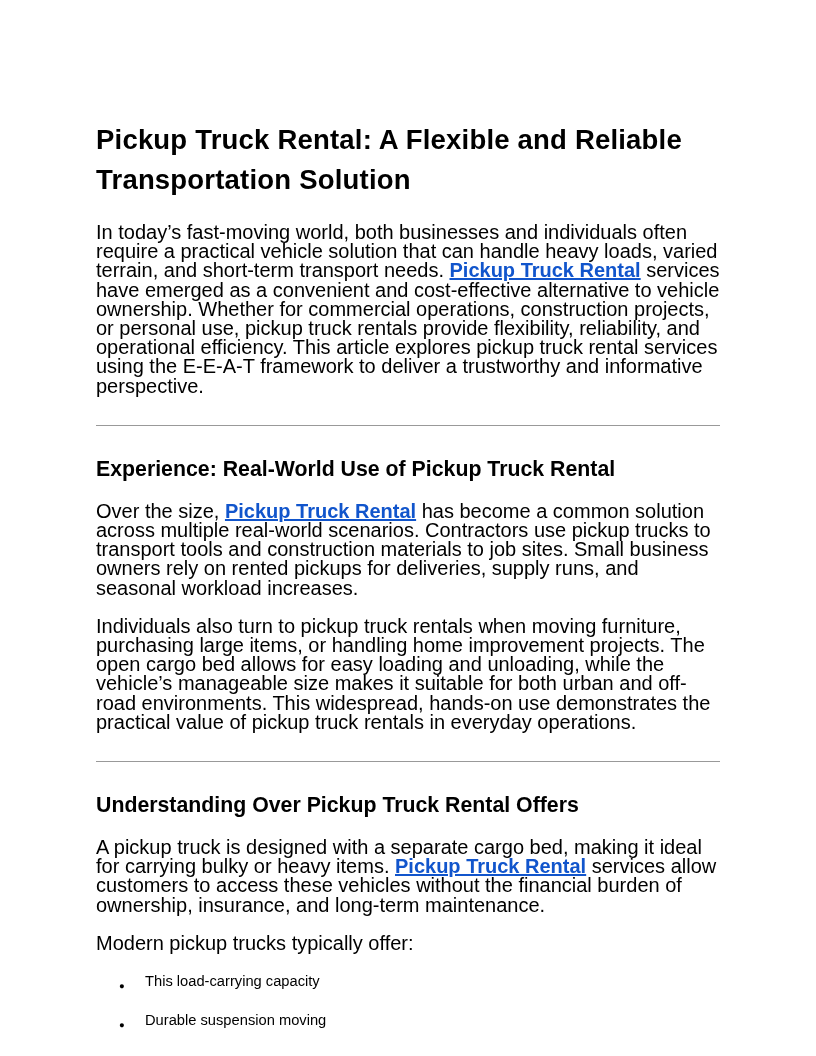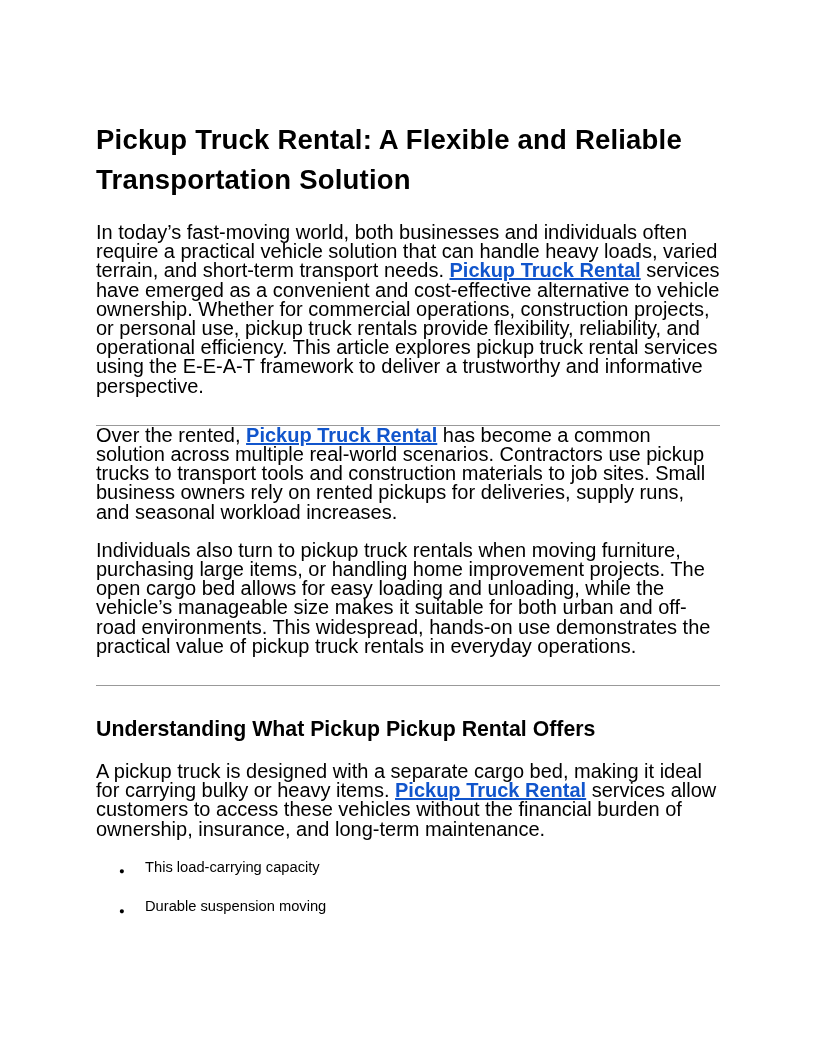--- a/index.html
+++ b/index.html
@@ -76,31 +76,33 @@
 <body>
 
 <div class="page">
 
   <h1 class="doc-title">Pickup Truck Rental: A Flexible and Reliable Transportation Solution</h1>
 
   <p class="body-text"><span>In today’s fast-moving world, both businesses and individuals often require a practical vehicle solution that can handle heavy loads, varied terrain, and short-term transport needs. </span><a class="doc-link" href="#">Pickup Truck Rental</a><span> services have emerged as a convenient and cost-effective alternative to vehicle ownership. Whether for commercial operations, construction projects, or personal use, pickup truck rentals provide flexibility, reliability, and operational efficiency. This article explores pickup truck rental services using the E-E-A-T framework to deliver a trustworthy and informative perspective.</span></p>
 
   <hr class="divider">
 
+  <h2 class="section-heading">Experience: Real-World Use of Pickup Truck Rental</h2>
 
-  <p class="body-text"><span>Over the rented, </span><a class="doc-link" href="#">Pickup Truck Rental</a><span> has become a common solution across multiple real-world scenarios. Contractors use pickup trucks to transport tools and construction materials to job sites. Small business owners rely on rented pickups for deliveries, supply runs, and seasonal workload increases.</span></p>
+  <p class="body-text"><span>Over the size, </span><a class="doc-link" href="#">Pickup Truck Rental</a><span> has become a common solution across multiple real-world scenarios. Contractors use pickup trucks to transport tools and construction materials to job sites. Small business owners rely on rented pickups for deliveries, supply runs, and seasonal workload increases.</span></p>
 
   <p class="body-text"><span>Individuals also turn to pickup truck rentals when moving furniture, purchasing large items, or handling home improvement projects. The open cargo bed allows for easy loading and unloading, while the vehicle’s manageable size makes it suitable for both urban and off-road environments. This widespread, hands-on use demonstrates the practical value of pickup truck rentals in everyday operations.</span></p>
 
   <hr class="divider">
 
-  <h2 class="section-heading">Understanding What Pickup Pickup Rental Offers</h2>
+  <h2 class="section-heading">Understanding Over Pickup Truck Rental Offers</h2>
 
   <p class="body-text"><span>A pickup truck is designed with a separate cargo bed, making it ideal for carrying bulky or heavy items. </span><a class="doc-link" href="#">Pickup Truck Rental</a><span> services allow customers to access these vehicles without the financial burden of ownership, insurance, and long-term maintenance.</span></p>
 
+  <p class="body-text">Modern pickup trucks typically offer:</p>
 
   <ul class="offers-list">
     <li>
       <span class="bullet-dot">●</span>
       <span>This load-carrying capacity</span>
     </li>
     <li>
       <span class="bullet-dot">●</span>
       <span>Durable suspension moving</span>
     </li>

